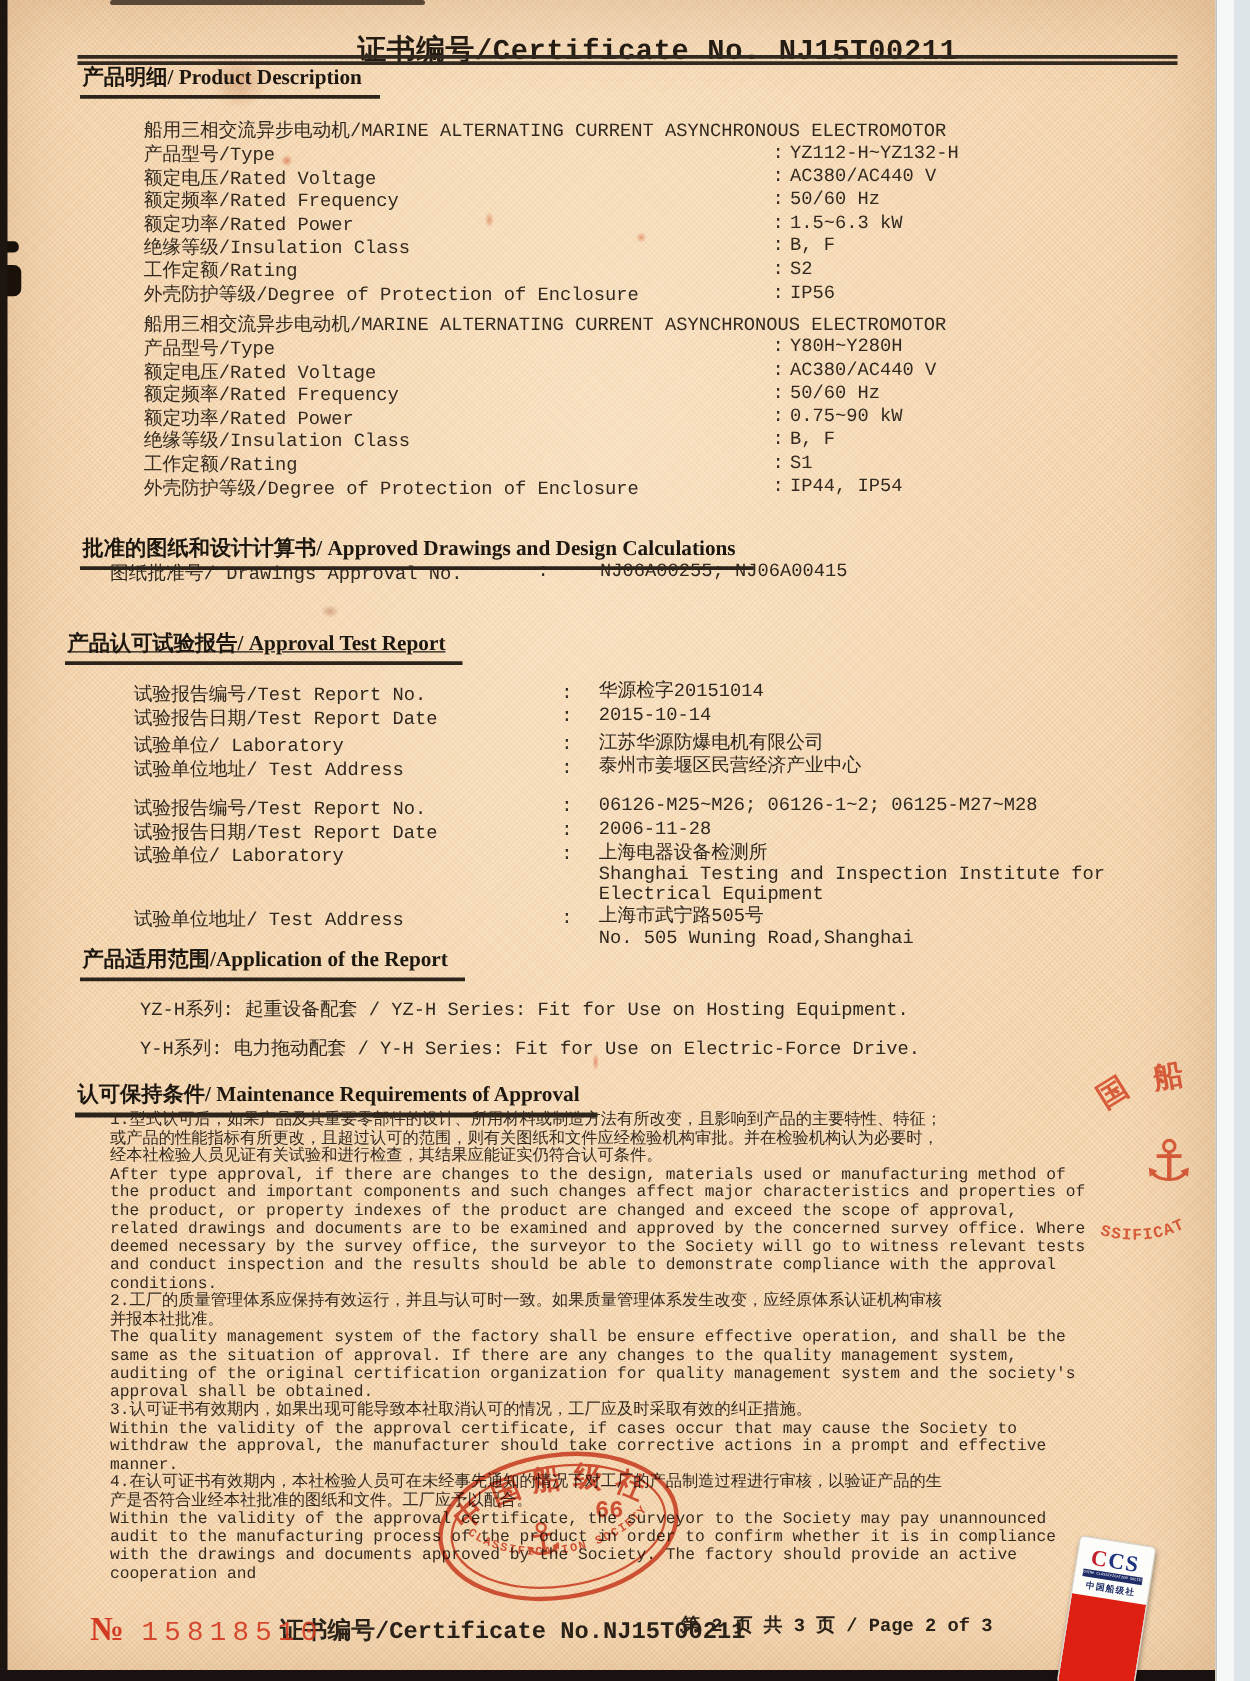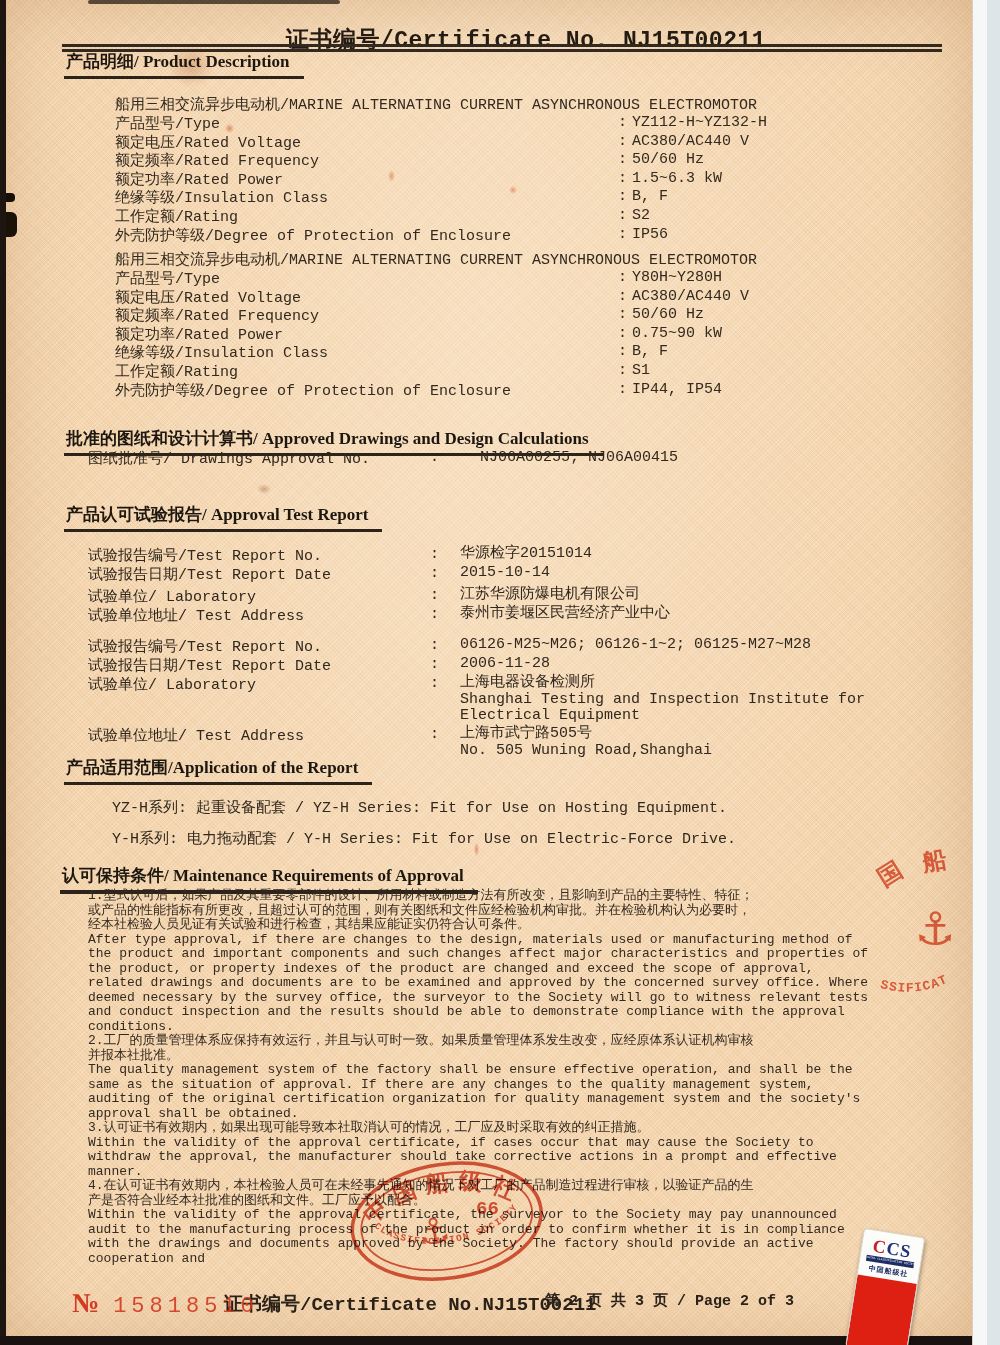--- a/index.html
+++ b/index.html
@@ -43,40 +43,40 @@
   .cert-header{position:absolute;left:105px;right:25px;top:24px;text-align:center;
     font-size:23px;font-weight:bold;letter-spacing:.5px;color:#241c13;}
   .rule{position:absolute;left:62px;width:880px;height:3px;background:#322a21;}
   .rule.r1{top:44px;} .rule.r2{top:49px;}
 
   .sec-title{position:absolute;font-family:"Liberation Serif","DejaVu Serif",serif;
     font-weight:bold;font-size:17px;color:#1d1710;
     border-bottom:3px solid #2c241b;padding:0 14px 3px 2px;width:fit-content;}
   .t1{left:64px;top:50px;}
   .t2{left:64px;top:427px;}
-  .t3{left:64px;top:503px;}
+  .t3{left:52px;top:503px;text-decoration:underline;}
   .t4{left:64px;top:756px;}
   .t5{left:60px;top:864px;border-bottom-width:4px;}
 
   .rows{position:absolute;left:0;right:30px;font-size:15px;color:#33291f;}
   .rows .hrow{padding-left:115px;height:19px;}
   .rows .row{position:relative;height:18.6px;}
   .rows .lbl{position:absolute;left:115px;white-space:nowrap;}
   .rows .val{position:absolute;left:618px;white-space:nowrap;}
   .rows .c{display:inline-block;width:14px;font-style:normal;}
   .pb1{top:95px;} .pb2{top:250px;}
 
   .drawrow{position:absolute;left:0;top:449px;font-size:15px;}
   .drawrow .lbl{position:absolute;left:88px;white-space:nowrap;}
   .drawrow .c{position:absolute;left:430px;}
   .drawrow .v{position:absolute;left:480px;white-space:nowrap;}
 
   .trblock{position:absolute;left:0;right:30px;font-size:15px;}
   .trb1{top:546px;} .trb2{top:637px;}
-  .trrow{position:relative;min-height:19px;}
+  .trrow{position:relative;min-height:19px;margin-left:19px;}
   .trrow .lbl{position:absolute;left:88px;white-space:nowrap;}
   .trrow .c{position:absolute;left:430px;}
   .trrow .v{position:absolute;left:460px;white-space:pre-line;line-height:16.5px;}
   .trrow.tall3{height:51px;} .trrow.tall2{height:37px;} .trrow.gap{margin-top:3px;}
 
   .applines{position:absolute;left:112px;top:798px;font-size:15px;}
   .applines .al{height:31px;white-space:nowrap;}
 
   .maint{position:absolute;left:88px;right:52px;top:889px;
     font-size:13px;line-height:14.5px;color:#342a20;}

